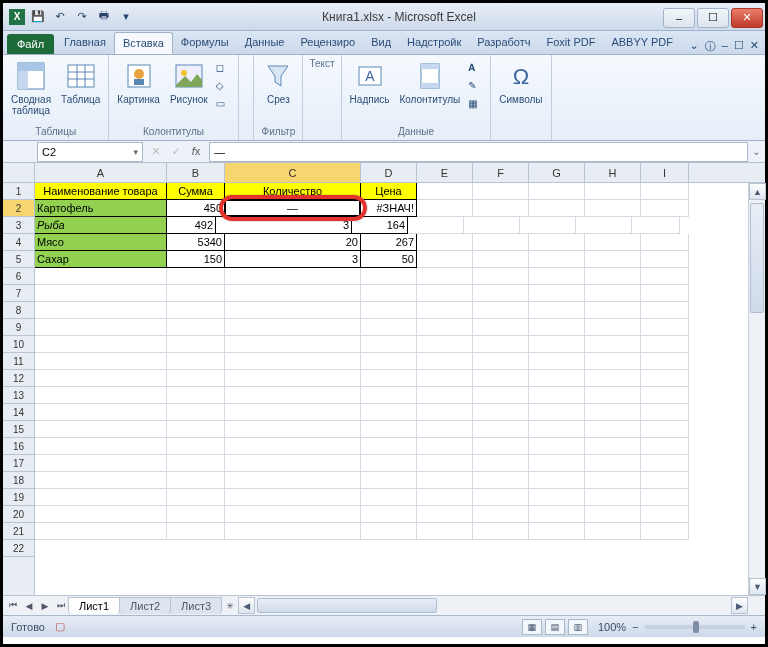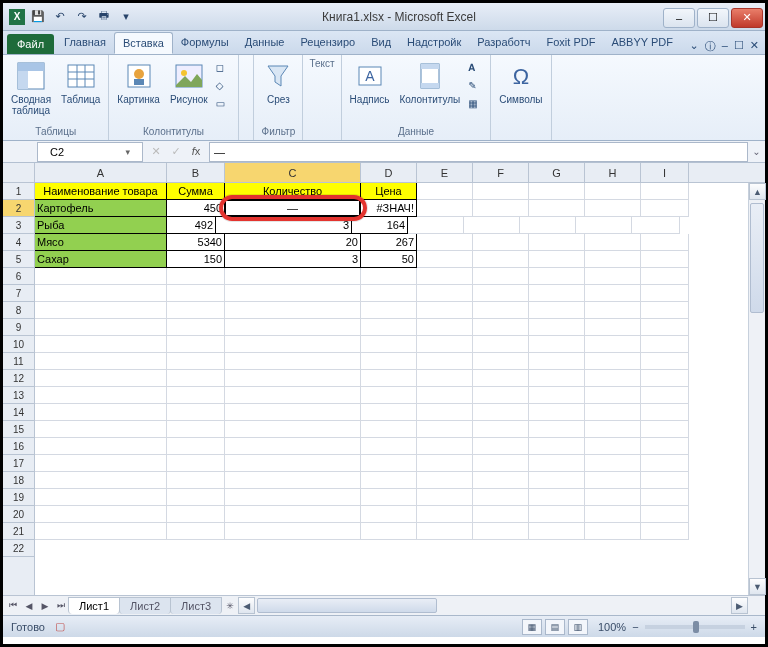--- a/index.html
+++ b/index.html
@@ -31,21 +31,21 @@
 .group .label { font-size:10px; color:#5a6f8b; text-align:center; padding-bottom:2px; }
 .bigbtn { display:flex; flex-direction:column; align-items:center; gap:2px; cursor:pointer; padding:2px; }
 .bigbtn .ico { width:32px; height:32px; display:flex; align-items:center; justify-content:center; }
 .bigbtn .lbl { font-size:10px; color:#2a4c77; text-align:center; line-height:1.1; }
 .smallcol { display:flex; flex-direction:column; gap:2px; }
 .smallbtn { display:flex; align-items:center; gap:3px; font-size:10px; color:#2a4c77; cursor:pointer; }
 .smallbtn .ico { width:16px; height:16px; }
 
 
 .formulabar { height:22px; border-bottom:1px solid #b3c0d1; display:flex; align-items:center; background:#eef2f8; }
-.namebox { width:106px; height:20px; border:1px solid #abb8ca; background:#fff; margin-left:34px; display:flex; align-items:center; padding:0 12px; font-size:11px; }
+.namebox { width:106px; height:20px; border:1px solid #abb8ca; background:#fff; margin-left:34px; display:flex; align-items:center; padding:0 4px; font-size:11px; }
 .namebox .dd { margin-left:auto; font-size:9px; color:#666; }
 .fxbtns { display:flex; gap:2px; margin:0 4px; }
 .fxbtns span { width:18px; font-size:11px; color:#555; text-align:center; }
 .fxinput { flex:1; height:20px; border:1px solid #abb8ca; background:#fff; font-size:11px; padding:0 4px; display:flex; align-items:center; }
 
 
 .sheet-area { position:relative; height:432px; display:flex; }
 .corner { width:32px; height:20px; background:#e8edf4; border-right:1px solid #b9c4d3; border-bottom:1px solid #b9c4d3; }
 .colheads { height:20px; display:flex; background:#e8edf4; border-bottom:1px solid #b9c4d3; }
 .colheads .ch { border-right:1px solid #b9c4d3; font-size:11px; color:#333; display:flex; align-items:center; justify-content:center; }
@@ -345,21 +345,21 @@
                 <div class="cell data-b r" style="width: 58px;">450</div>
                 <div class="cell data-b c" style="width: 136px;">—</div>
                 <div class="cell data-b r" style="width: 56px;">#ЗНАЧ!</div>
                 <div class="cell" style="width: 56px;"></div>
                 <div class="cell" style="width: 56px;"></div>
                 <div class="cell" style="width: 56px;"></div>
                 <div class="cell" style="width: 56px;"></div>
                 <div class="cell" style="width: 48px;"></div>
               </div>
               <div class="row">
-                <div class="cell name-green" style="width: 132px;">Рыба</div>
+                <div class="cell name-green" style="width: 132px; font-style: italic;">Рыба</div>
                 <div class="cell data-b r" style="width: 49px;">492</div>
                 <div class="cell data-b r" style="width: 136px;">3</div>
                 <div class="cell data-b r" style="width: 56px;">164</div>
                 <div class="cell" style="width: 56px;"></div>
                 <div class="cell" style="width: 56px;"></div>
                 <div class="cell" style="width: 56px;"></div>
                 <div class="cell" style="width: 56px;"></div>
                 <div class="cell" style="width: 48px;"></div>
               </div>
               <div class="row">

